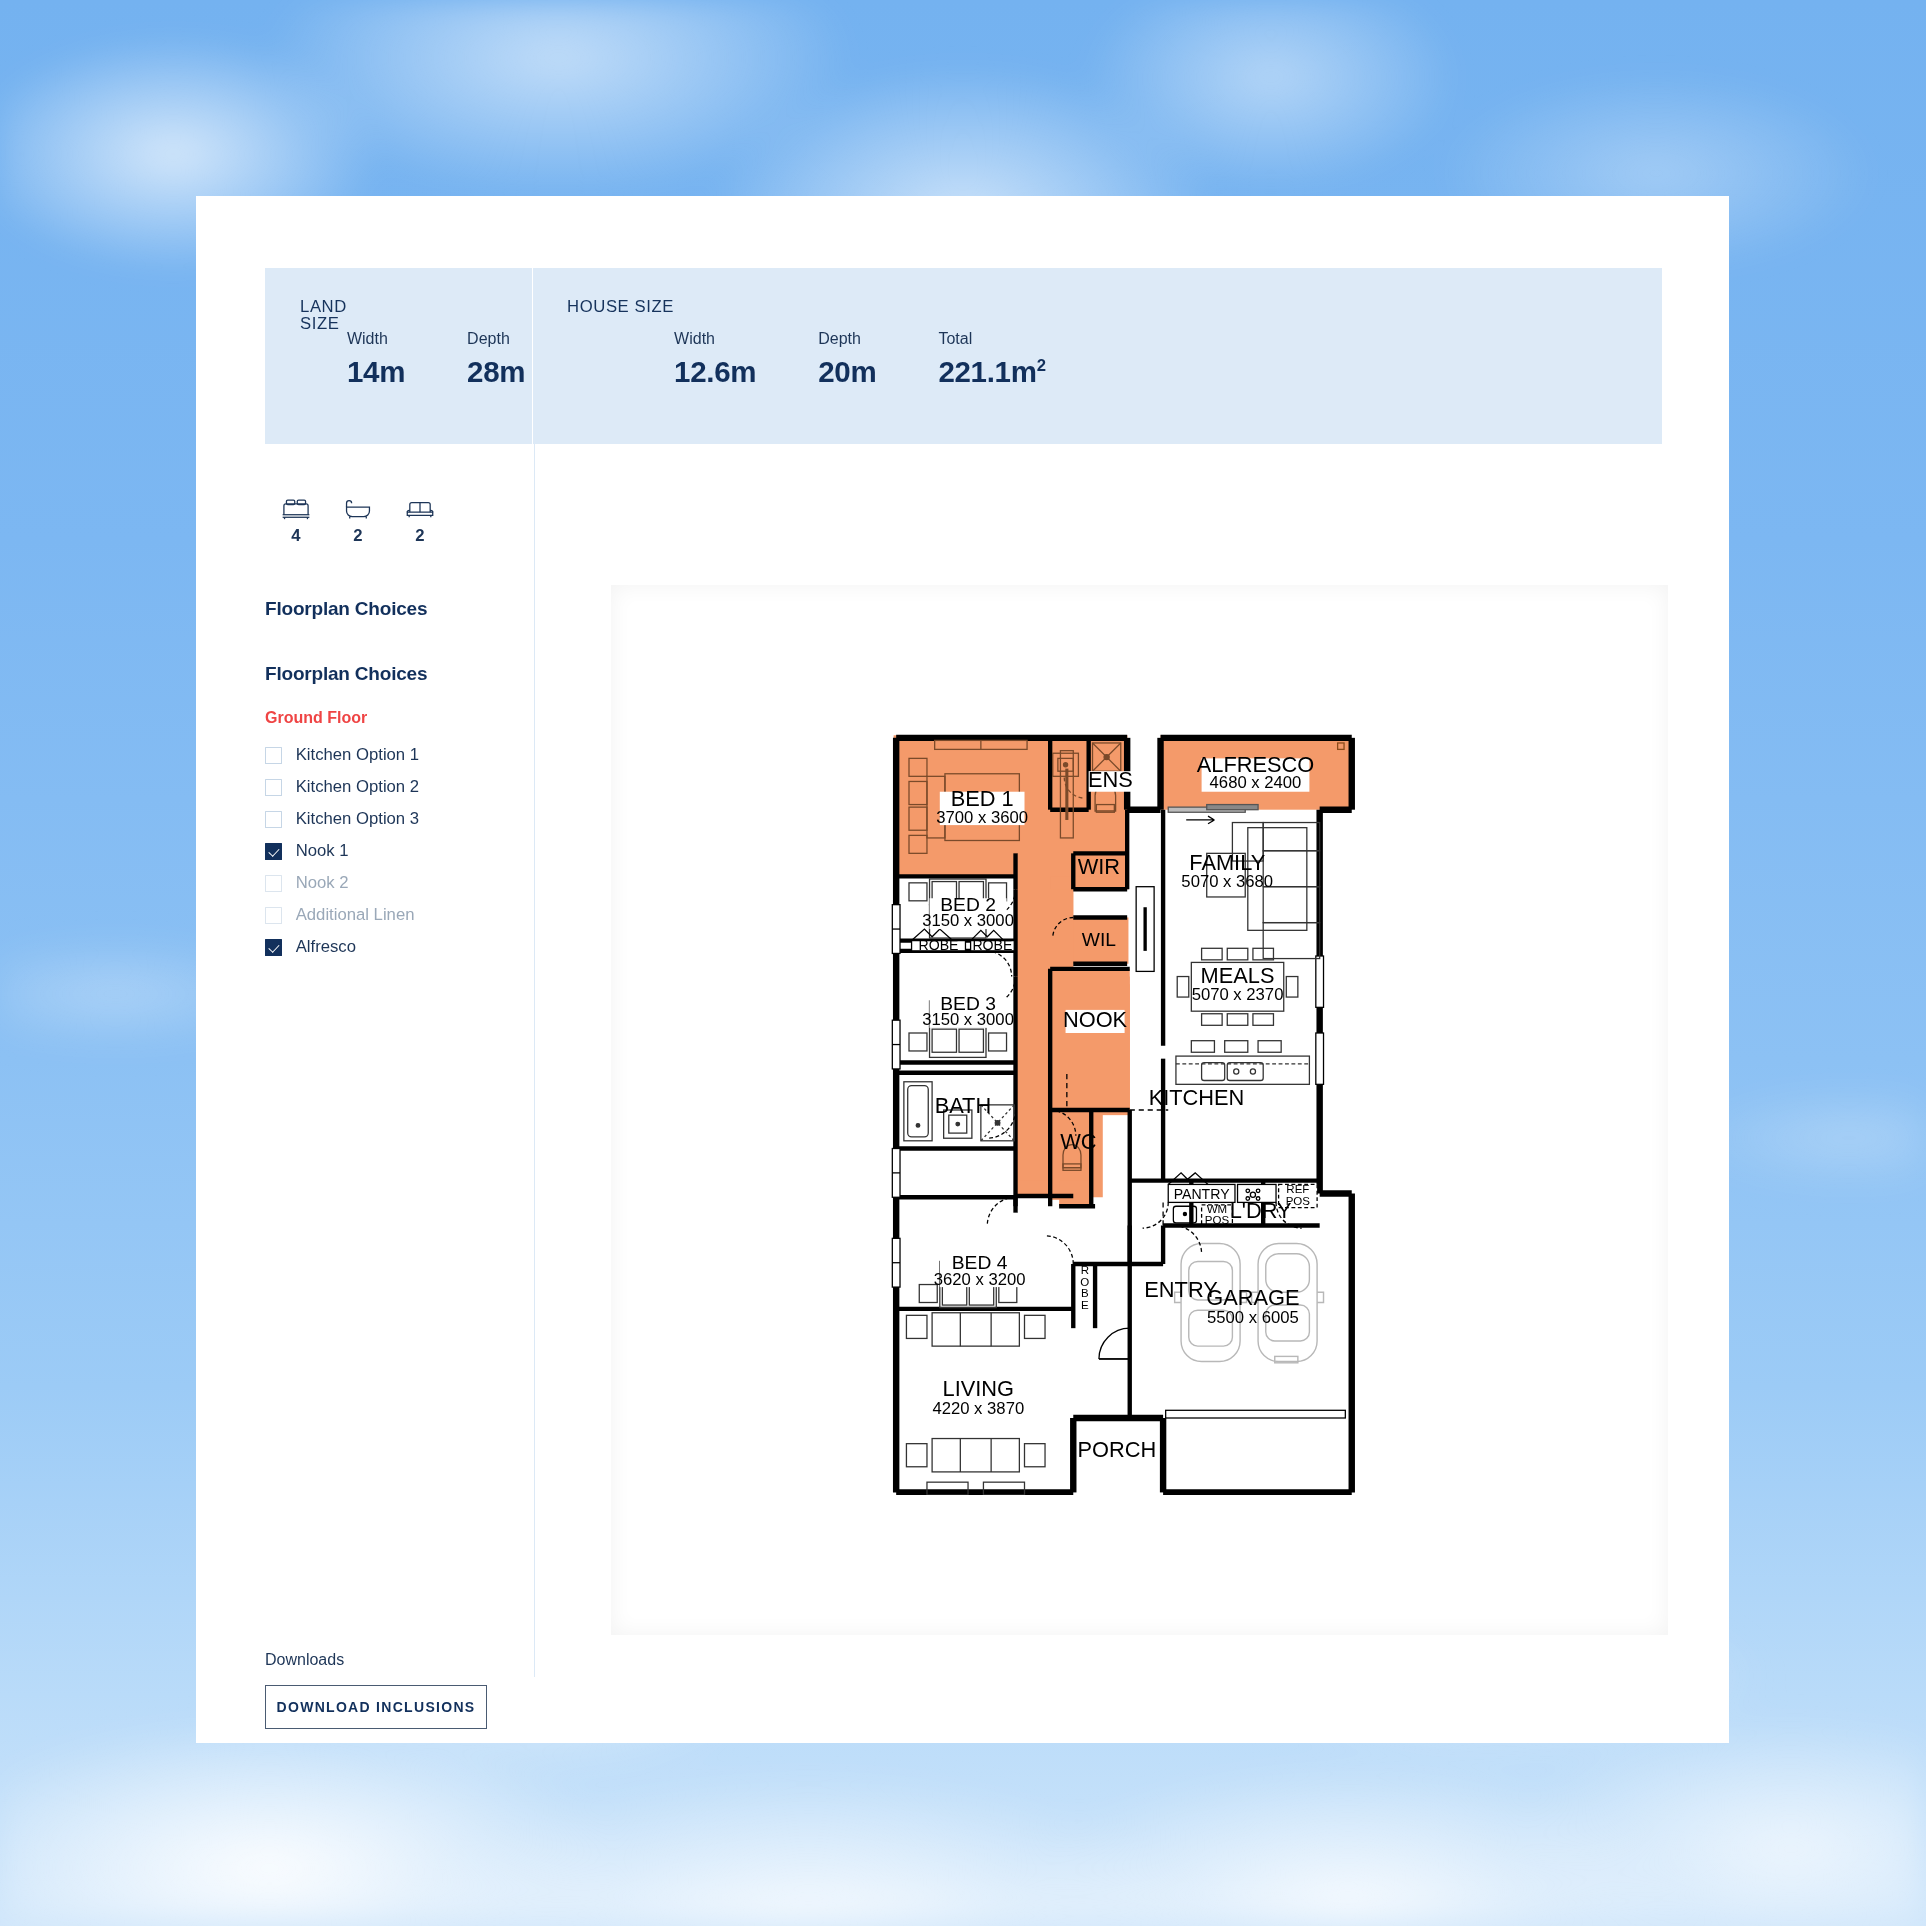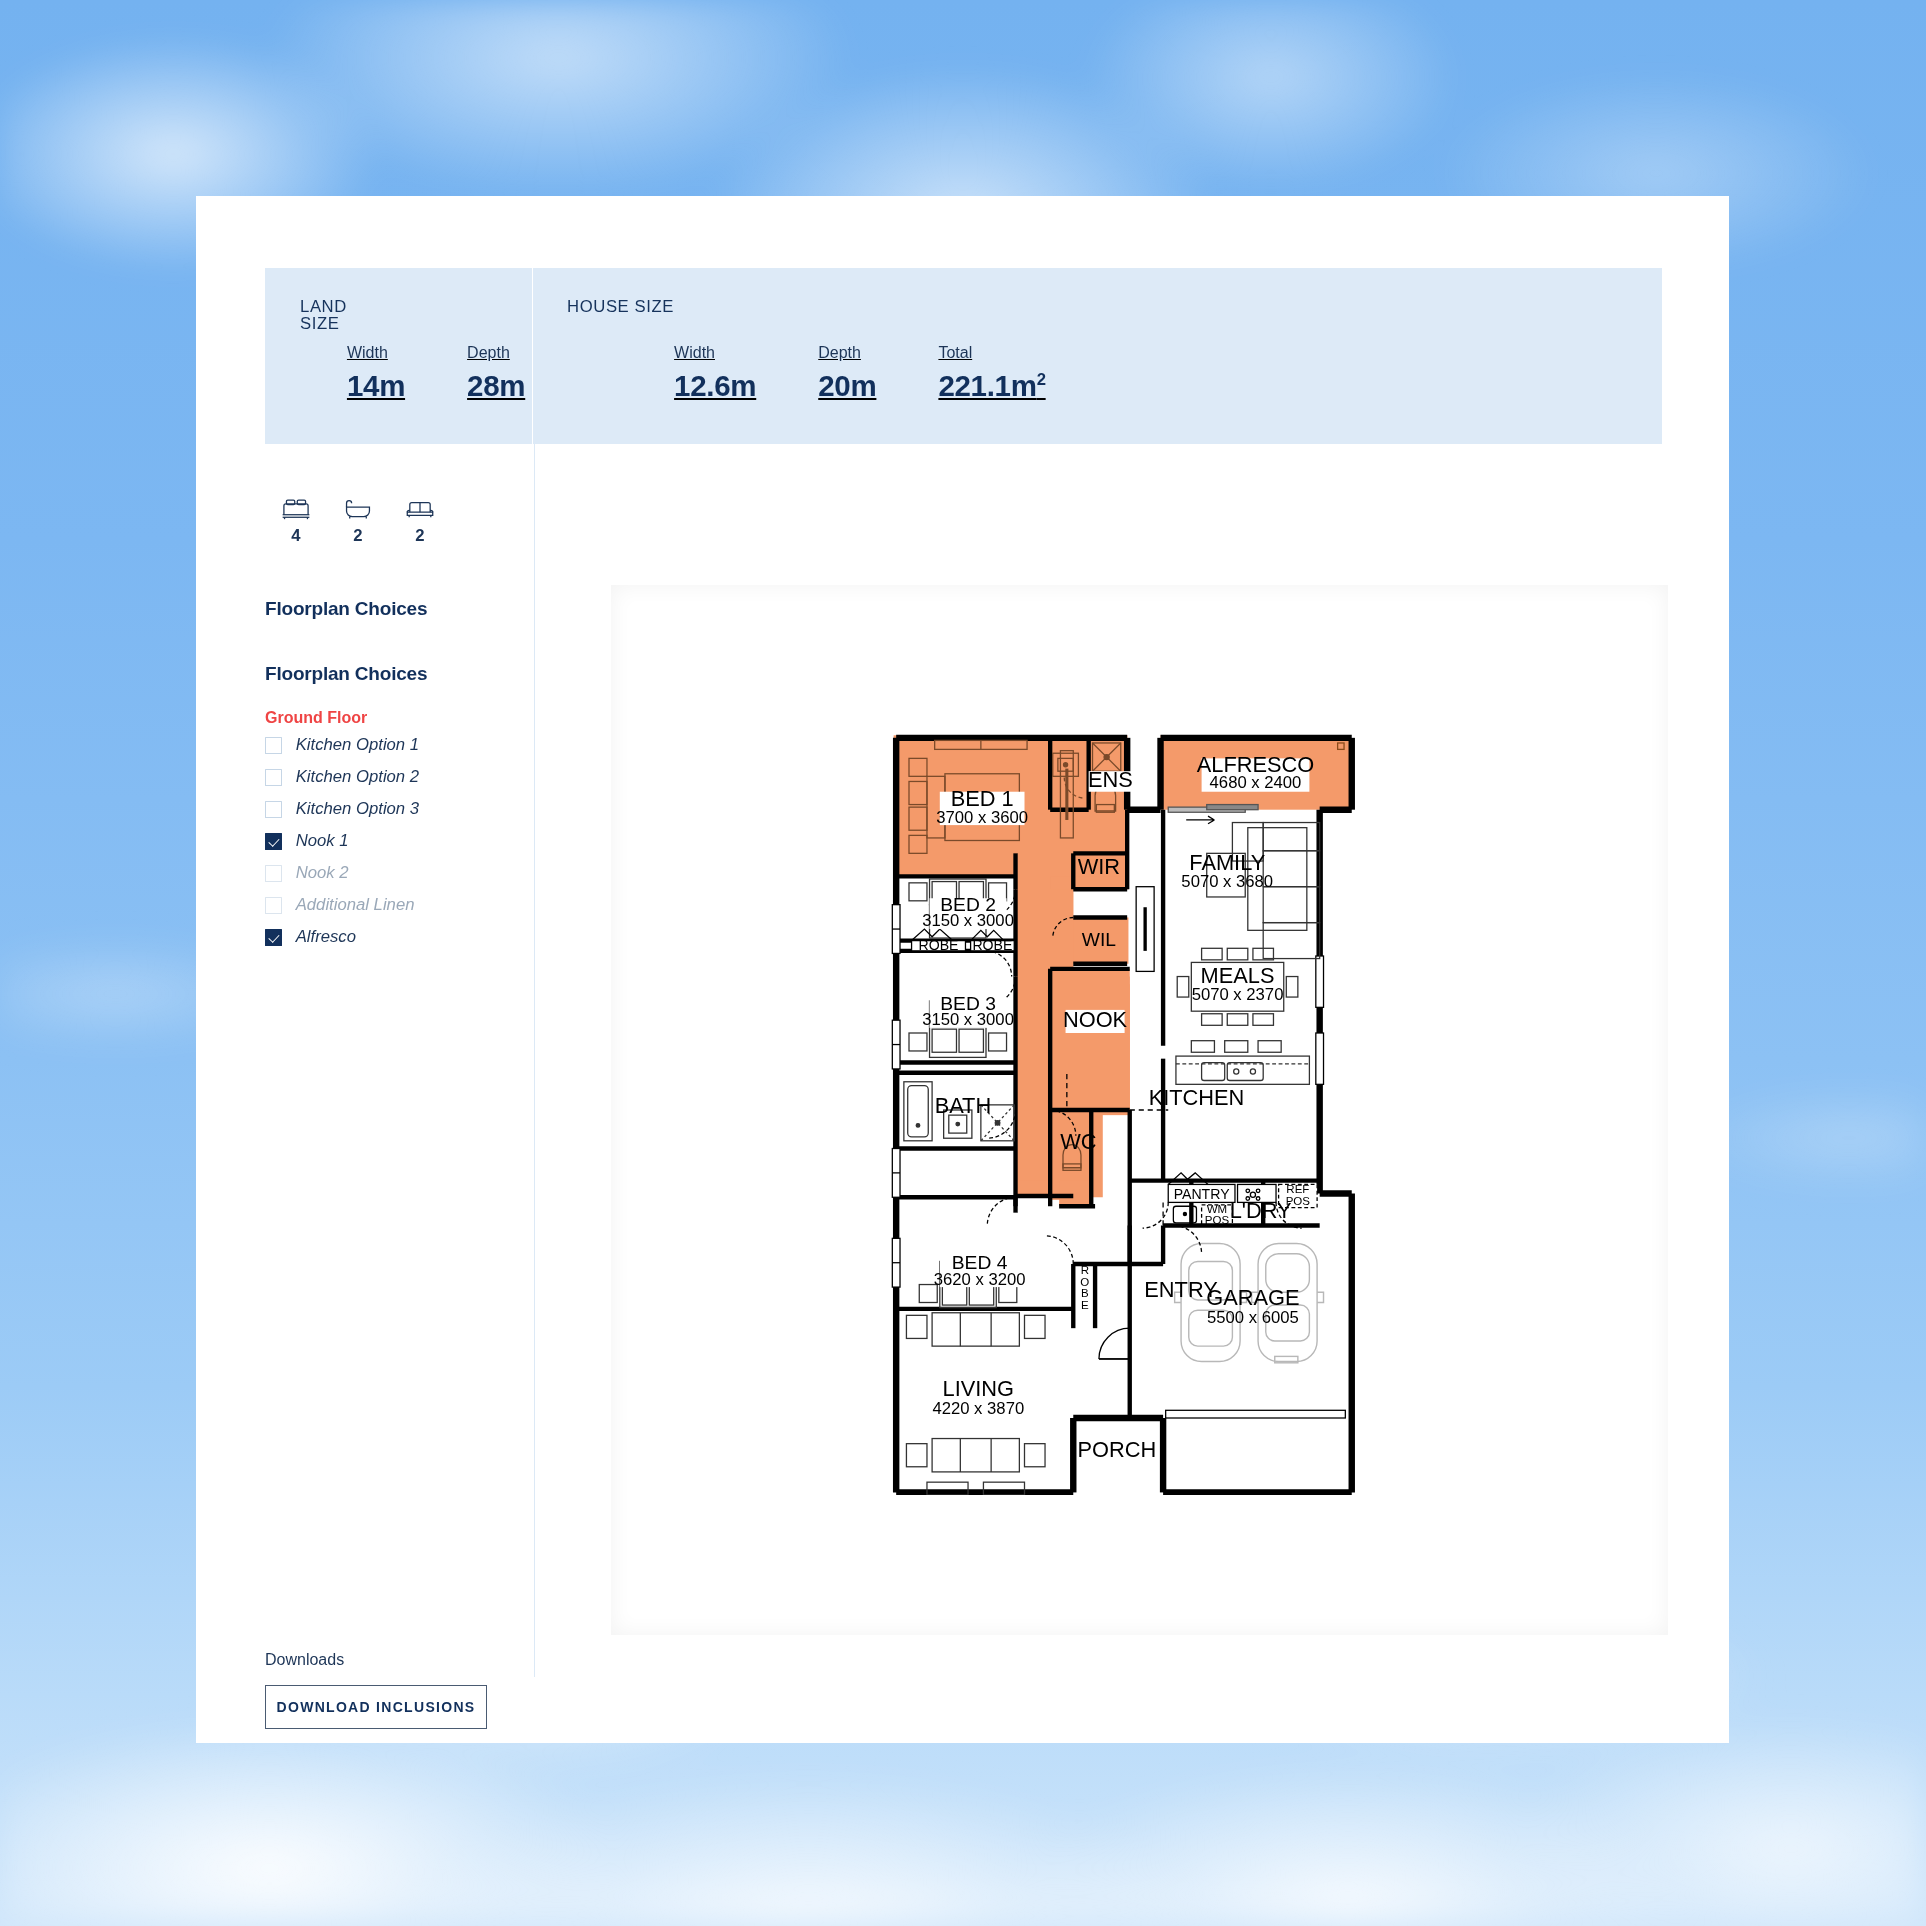--- a/index.html
+++ b/index.html
@@ -68,21 +68,21 @@
   .stats-group.house { width: 605px; }
   .stats-group.price { flex: 1; }
   .stats-group + .stats-group::before {
     content: ""; position: absolute; left: 0; top: 0; bottom: 0;
     width: 1.3px; background: #ffffff;
   }
   .stats-label {
     font-size: 16.7px; letter-spacing: 0.6px; color: #16335c; font-weight: 400;
     text-transform: uppercase; line-height: 1;
   }
-  .stats-metrics { display: flex; margin-top: 46px; text-decoration: underline; }
+  .stats-metrics { display: flex; margin-top: 32px; }
   .metric { margin-right: 62px; }
   .metric-label { font-size: 16px; color: #1d3557; font-weight: 400; line-height: 1; }
   .metric-value {
     font-size: 29.5px; color: #12305c; font-weight: 700; line-height: 1;
     margin-top: 10.3px; letter-spacing: -0.3px; white-space: nowrap;
   }
   .metric-value sup { font-size: 16.7px; vertical-align: super; font-weight: 700; }
   .price-value {
     font-size: 29.5px; color: #12305c; font-weight: 700; line-height: 1;
     margin-top: 49px; letter-spacing: -0.2px;
@@ -103,21 +103,21 @@
 
   .side-heading {
     font-size: 19px; font-weight: 700; color: #12305c; letter-spacing: -0.2px; line-height: 1;
   }
   .h-choices-1 { margin-top: 55px; }
   .h-choices-2 { margin-top: 46px; }
   .sub-heading {
     font-size: 16px; font-weight: 700; color: #ef4444; margin-top: 27px; line-height: 1;
   }
 
-  .check-list { margin-top: 3px; font-style: italic; }
+  .check-list { margin-top: 13px; }
   .check-item { display: flex; align-items: center; height: 32px; }
   .cbox {
     width: 16.7px; height: 16.7px; border: 1.3px solid #c6d6e6; background: #fff;
     flex: 0 0 16.7px; position: relative; border-radius: 0.6px;
   }
   .cbox.checked { background: #12305c; border-color: #12305c; }
   .cbox.checked::after {
     content: ""; position: absolute; left: 5.1px; top: 1.9px;
     width: 4.5px; height: 9px; border: solid #fff; border-width: 0 1.9px 1.9px 0;
     transform: rotate(43deg);

